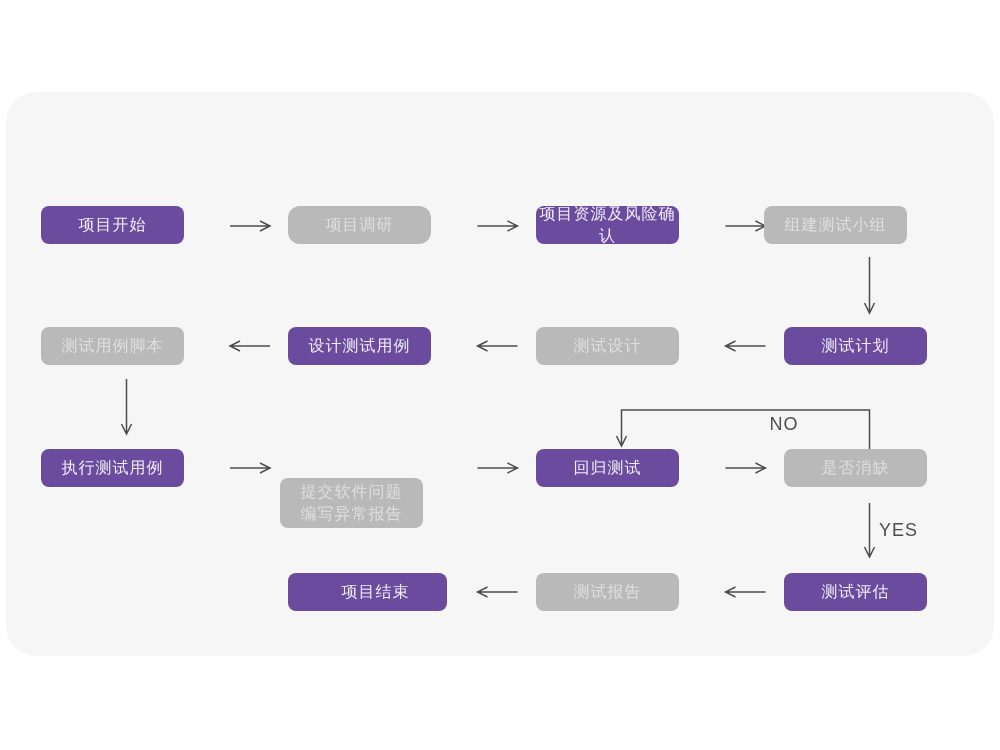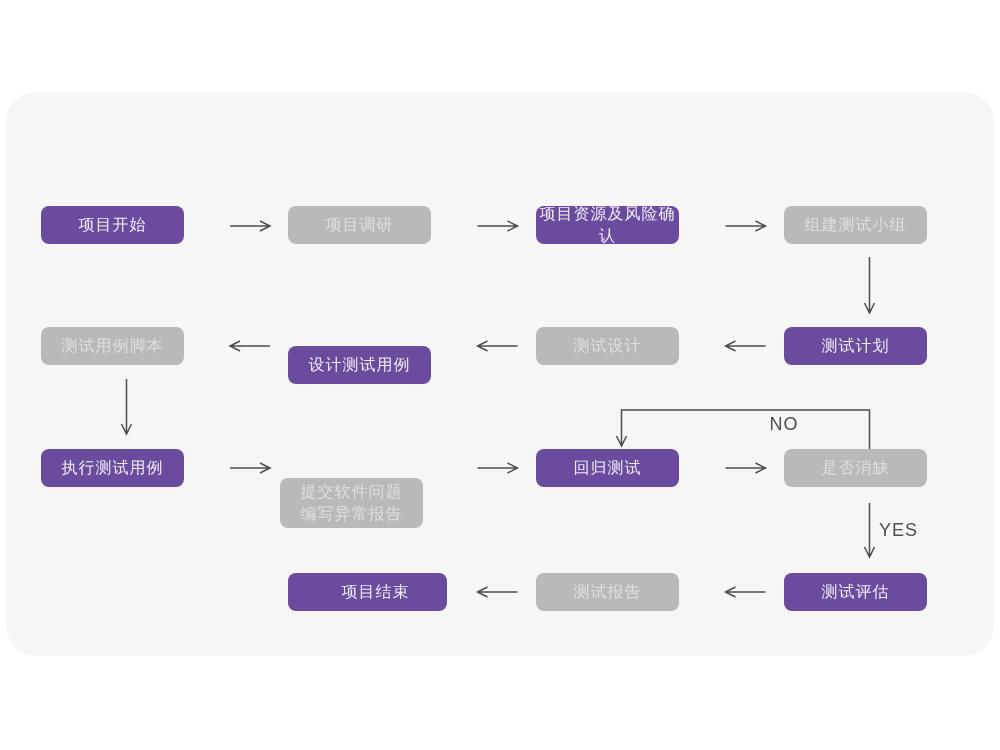--- a/index.html
+++ b/index.html
@@ -120,27 +120,27 @@
     </g>
     <g>
       <path class="arrow" d="M517.5 592 H477.5 M487.5 587 L477.5 592 L487.5 597"></path>
     </g>
   </svg>
 
   <div class="edge-label no">NO</div>
   <div class="edge-label yes">YES</div>
 
   <div class="node primary" style="left:41px;  top:206px;">项目开始</div>
-  <div class="node secondary" style="left:288px; top:206px;">项目调研</div>
+  <div class="node secondary" style="left:288px; top:206px;border-radius:12px;">项目调研</div>
   <div class="node primary" style="left:536px; top:206px;">项目资源及风险确认</div>
-  <div class="node secondary" style="left:784px; top:206px;text-align:right;">组建测试小组</div>
+  <div class="node secondary" style="left:764px; top:206px;text-align:right;">组建测试小组</div>
 
   <div class="node primary" style="left:784px; top:327px;">测试计划</div>
   <div class="node secondary" style="left:536px; top:327px;">测试设计</div>
-  <div class="node primary" style="left:288px; top:346px;">设计测试用例</div>
+  <div class="node primary" style="left:288px; top:327px;">设计测试用例</div>
   <div class="node secondary" style="left:41px;  top:327px;">测试用例脚本</div>
 
   <div class="node primary" style="left:41px;  top:449px;">执行测试用例</div>
   <div class="node secondary tall" style="left:280px; top:443px;margin-top:35px;">提交软件问题
 编写异常报告</div>
   <div class="node primary" style="left:536px; top:449px;">回归测试</div>
   <div class="node secondary" style="left:784px; top:449px;">是否消缺</div>
 
   <div class="node primary" style="left:784px; top:573px;">测试评估</div>
   <div class="node secondary" style="left:536px; top:573px;">测试报告</div>

